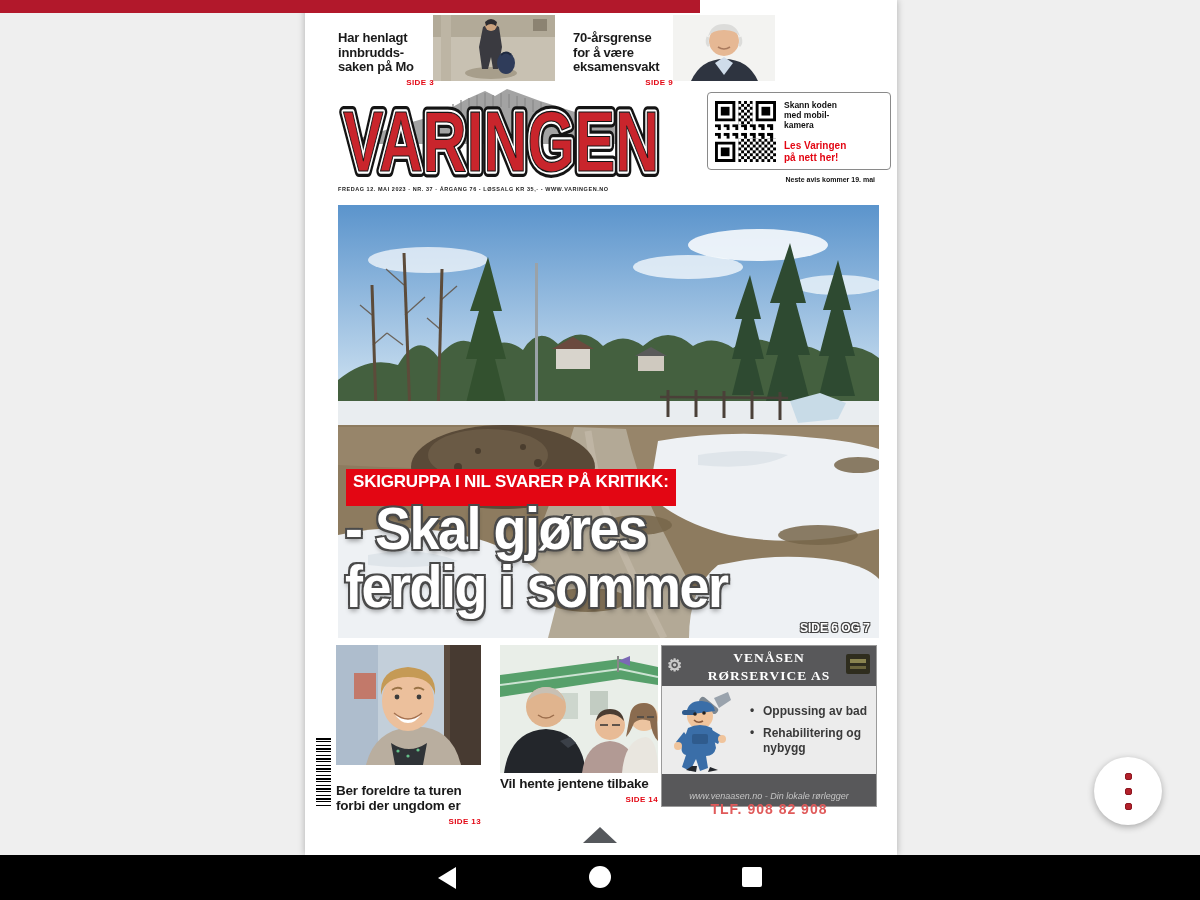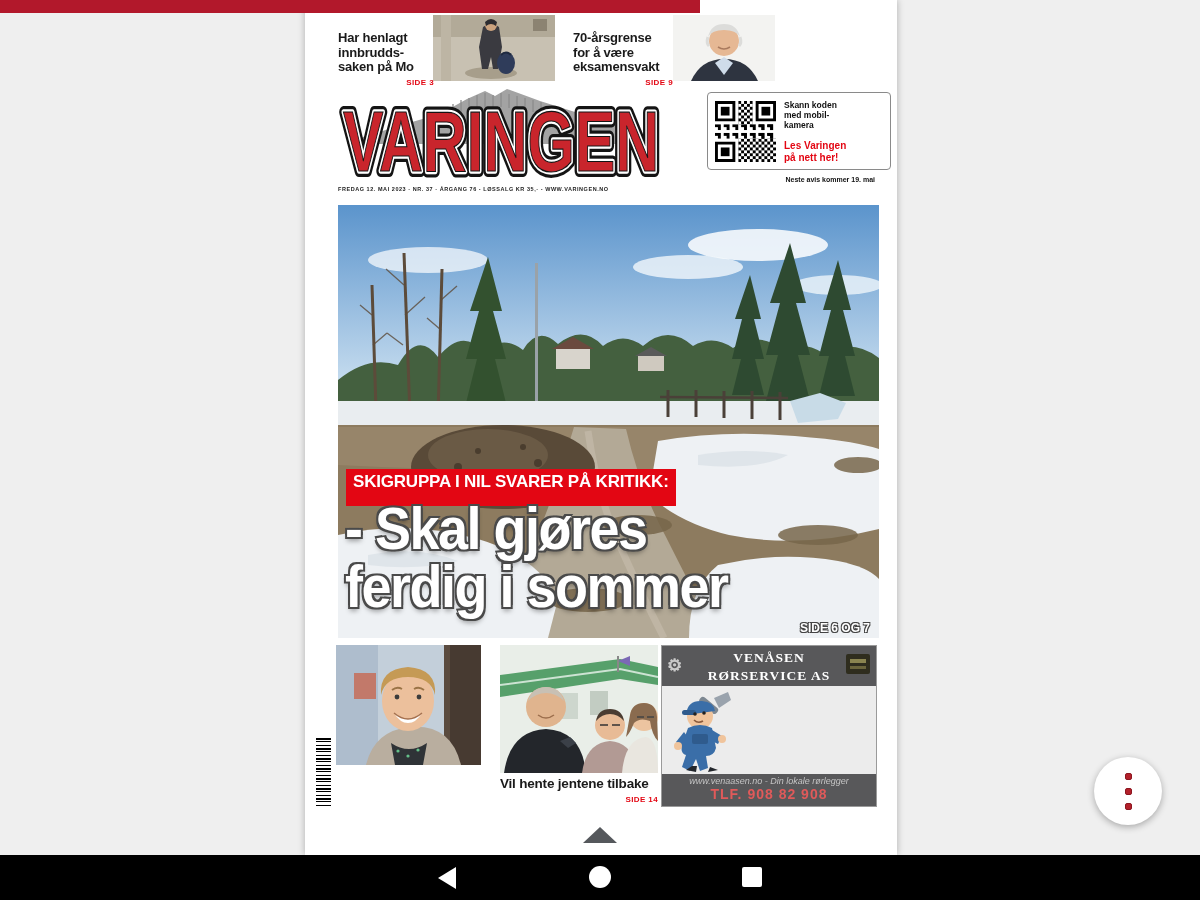--- a/index.html
+++ b/index.html
@@ -57,21 +57,21 @@
                font-family:"Liberation Serif", serif; font-weight:bold; font-size:13.5px; line-height:1.35; padding-top:3px; letter-spacing:1px; }
   #ad-gear { position:absolute; left:5px; top:9px; font-size:17px; color:#c9c9c9; }
   #ad-partner-logo { position:absolute; right:6px; top:8px; width:24px; height:20px; background:#2f2d1e; border-radius:2px; }
   #ad-partner-logo::after { content:""; position:absolute; left:4px; top:5px; width:16px; height:4px; background:#8a8450; }
   #ad-partner-logo::before { content:""; position:absolute; left:4px; top:12px; width:16px; height:3px; background:#6b653c; }
   #ad-body { position:relative; height:88px; }
   #ad-mascot { position:absolute; left:8px; top:4px; }
   #ad-bullets { position:absolute; left:88px; top:18px; list-style:none; }
   #ad-bullets li { font-size:12px; font-weight:bold; color:#3a3a3a; margin-bottom:7px; padding-left:13px; position:relative; width:118px; line-height:1.25; }
   #ad-bullets li::before { content:"•"; position:absolute; left:0; top:-1px; color:#3a3a3a; }
-  #ad-footer { height:32px; background:#58585a; text-align:center; padding-top:2px; }
+  #ad-footer { height:32px; background:#58585a; text-align:center; padding-top:17px; }
   #ad-site { font-size:9px; font-style:italic; color:#c4c4c4; }
   #ad-phone { font-size:14px; font-weight:bold; color:#e05a5a; letter-spacing:1px; }
 
   
   #barcode { position:absolute; left:11px; top:738px; width:15px; height:68px;
              background:repeating-linear-gradient(180deg,#000 0 2px,#fff 2px 3px,#000 3px 4px,#fff 4px 7px,#000 7px 8px,#fff 8px 10px); }
 
   
   #fab { position:absolute; left:1094px; top:757px; width:68px; height:68px; border-radius:50%;
          background:#fff; box-shadow:0 2px 7px rgba(0,0,0,.3); z-index:30; cursor:pointer;
@@ -299,20 +299,25 @@
         <ellipse cx="72" cy="56" rx="26" ry="30" fill="#ecc09c"></ellipse>
         <path d="M45 50 q-2 -26 27 -28 q29 2 27 28 q-4 -18 -27 -18 q-23 0 -27 18z" fill="#c59a55"></path>
         <path d="M58 68 q14 12 28 0 q-6 10 -14 10 q-8 0 -14 -10z" fill="#fff"></path>
         <path d="M58 68 q14 12 28 0" stroke="#a5714f" stroke-width="1.4" fill="none"></path>
         <g fill="#3c3c3c">
             <circle cx="61" cy="52" r="2.4"></circle>
             <circle cx="83" cy="52" r="2.4"></circle>
           </g>
         <path d="M56 45 q5 -4 10 -1 M78 44 q5 -3 10 1" stroke="#9a7346" stroke-width="1.8" fill="none"></path>
       </svg>
+    </div>
+    <div class="bt-caption pre" style="left:31px; top:768px; width:150px;">
+      <span>Ber foreldre ta turen
+forbi der ungdom er</span>
+      <span class="page-ref" style="width:145px;">SIDE 13</span>
     </div>
 
     <div class="tease-img" style="left:195px; top:645px; width:158px; height:128px;">
       <svg width="158" height="128" viewBox="0 0 158 128">
         <rect width="158" height="128" fill="#e9eee8"></rect>
         <path d="M0 30 L120 14 L158 22 L158 40 L120 34 L0 52 Z" fill="#57a06b"></path>
         <path d="M0 40 L120 24 L158 32" stroke="#fff" stroke-width="2" fill="none" opacity=".7"></path>
         <rect x="56" y="48" width="22" height="26" fill="#cdd6cd"></rect>
         <rect x="90" y="46" width="18" height="24" fill="#c2ccc2"></rect>
         <path d="M118 16 l12 -5 0 10 z" fill="#7b68b5"></path>
@@ -358,20 +363,24 @@
           <circle cx="25" cy="24" r="1.8" fill="#222"></circle>
             <circle cx="34" cy="23" r="1.8" fill="#222"></circle>
           <path d="M18 38 q12 -6 24 0 l4 20 q-2 8 -10 8 l2 12 -8 3 -4 -12 -6 12 -8 -4 4 -12 q-6 -2 -4 -10 z" fill="#3a6ea8"></path>
           <rect x="22" y="44" width="16" height="10" rx="2" fill="#2f5b8d"></rect>
           <path d="M14 42 l-8 10 6 6 8 -8 z" fill="#3a6ea8"></path>
           <circle cx="8" cy="56" r="4" fill="#f0c49c"></circle>
           <path d="M42 40 l10 6 -4 8 -10 -5 z" fill="#3a6ea8"></path>
           <circle cx="52" cy="49" r="4" fill="#f0c49c"></circle>
           <path d="M22 76 l-6 4 10 2 1 -6z M40 77 l8 3 -10 2 z" fill="#23262b"></path>
         </svg>
+        <ul id="ad-bullets">
+          <li>Oppussing av bad</li>
+          <li>Rehabilitering og nybygg</li>
+        </ul>
       </div>
       <div id="ad-footer">
         <div id="ad-site">www.venaasen.no - Din lokale rørlegger</div>
         <div id="ad-phone">TLF. 908 82 908</div>
       </div>
     </div>
 
     <div id="barcode"></div>
   </div>
 

